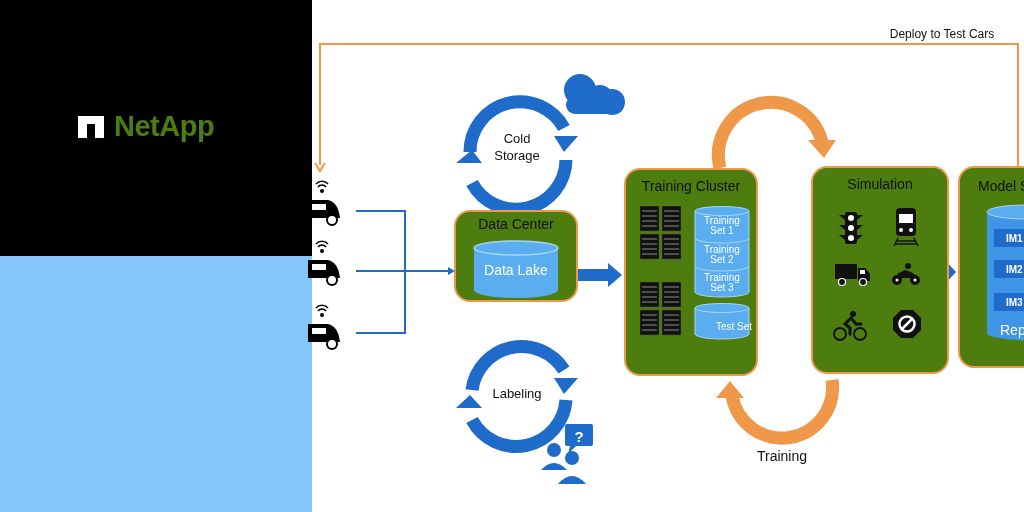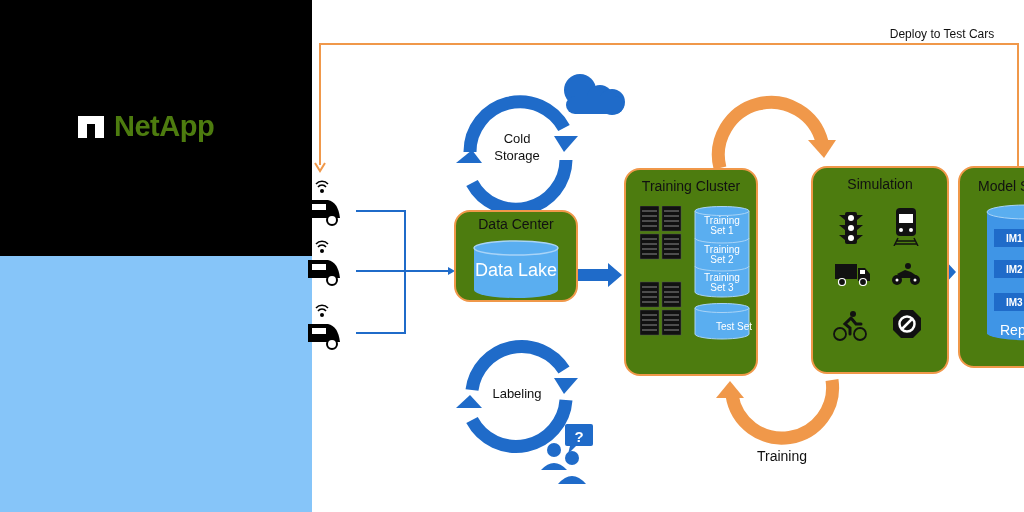--- a/index.html
+++ b/index.html
@@ -113,21 +113,21 @@
     <div>Cold</div>
     <div>Storage</div>
   </div>
 
   <div class="box" style="left:142px;top:210px;width:124px;height:92px;">
     <div class="box-title" style="top:4px;">Data Center</div>
     <svg style="position:absolute;left:16px;top:28px" width="88" height="60" viewBox="0 0 88 60">
       <path d="M2 8 V50 A42 8 0 0 0 86 50 V8 Z" fill="#5aaef0"></path>
       <ellipse cx="44" cy="8" rx="42" ry="7" fill="#5aaef0" stroke="#a9d4f7" stroke-width="1.5"></ellipse>
     </svg>
-    <div class="cyl-text" style="left:16px;top:50px;width:88px;font-size:18px;line-height:16px;">Data Lake</div>
+    <div class="cyl-text" style="left:16px;top:50px;width:88px;font-size:14px;line-height:16px;">Data Lake</div>
   </div>
 
   <div class="lbl" style="left:170px;top:386px;width:70px;font-size:13px;">Labeling</div>
 
   <div class="box" style="left:312px;top:168px;width:134px;height:208px;">
     <div class="box-title" style="top:8px;">Training Cluster</div>
     <svg style="position:absolute;left:14px;top:36px" width="44" height="130" viewBox="0 0 44 130">
       <g fill="#111" stroke="#555" stroke-width="0.5">
         <rect x="0" y="0" width="19" height="25"></rect>
           <rect x="22" y="0" width="19" height="25"></rect>

